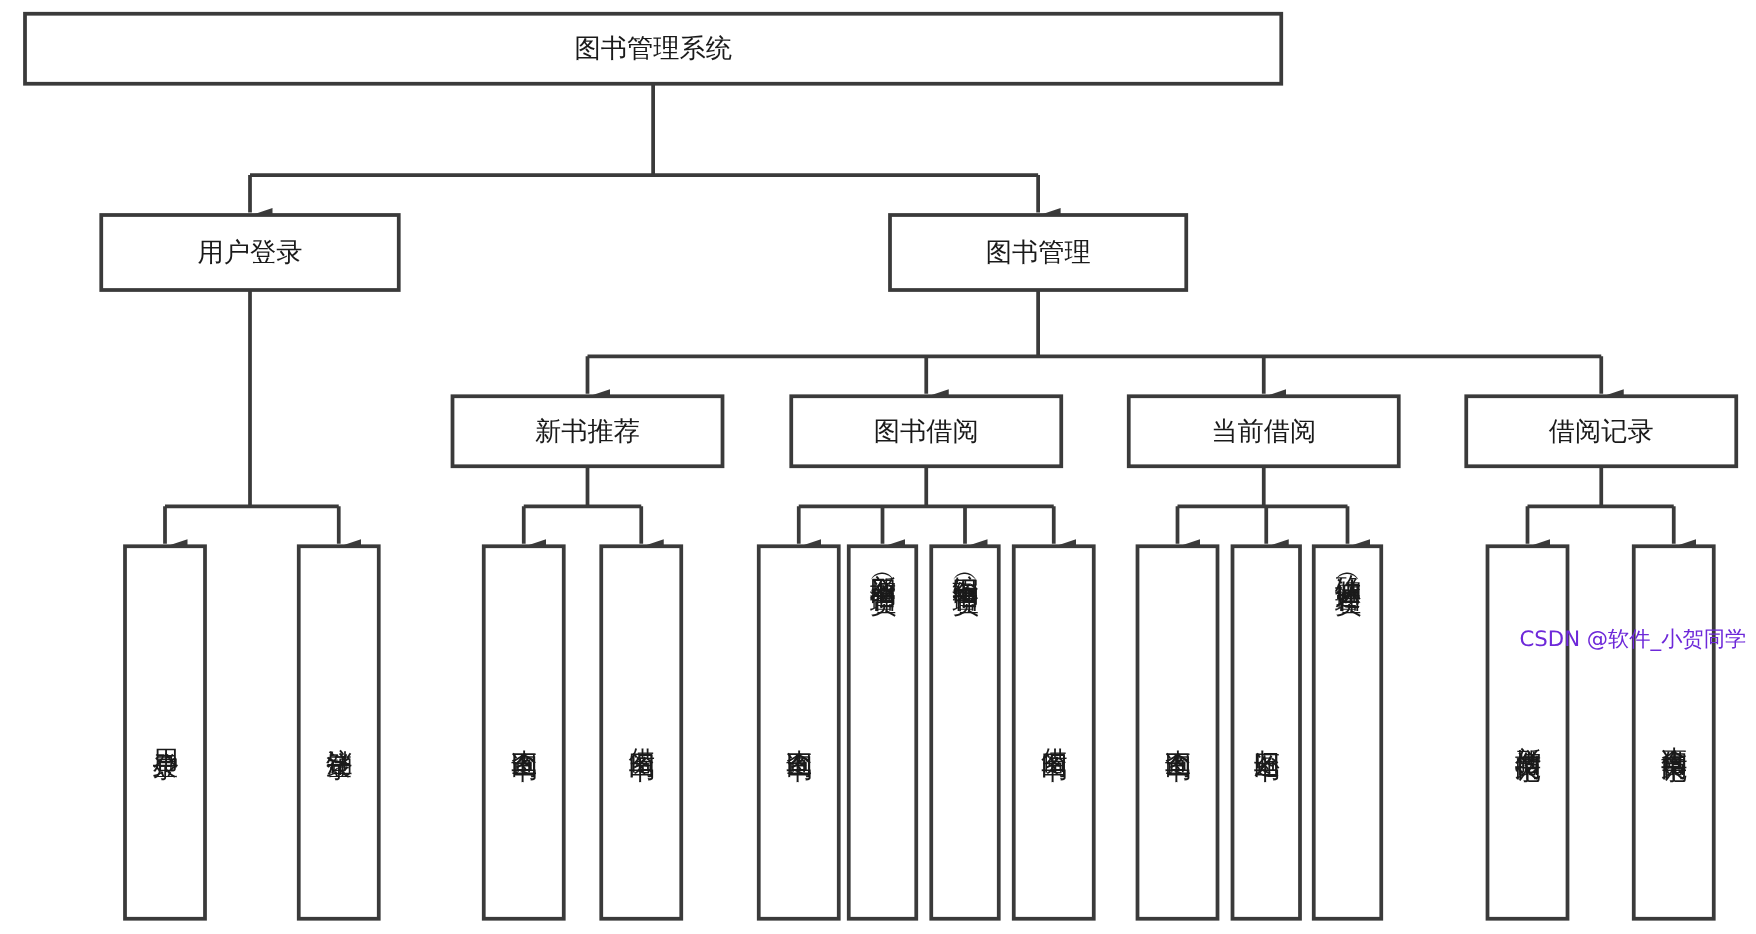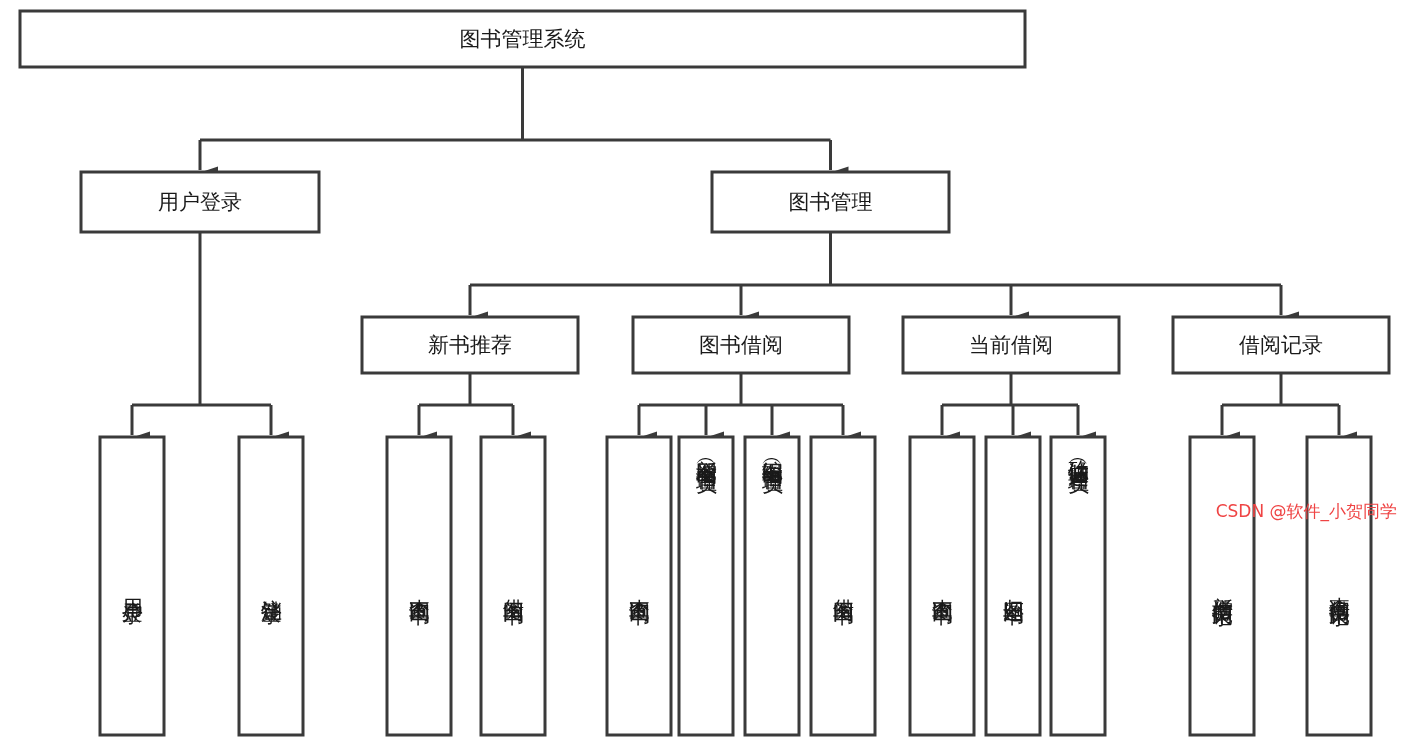--- a/index.html
+++ b/index.html
@@ -54,21 +54,21 @@
     line-height: 1;
     white-space: nowrap;
     pointer-events: none;
   }
   .watermark {
     position: absolute;
     right: 8px;
     bottom: 6px;
     font-family: "DejaVu Sans", "Liberation Sans", sans-serif;
     font-size: 17px;
-    color: #ef4444;
+    color: #6d28d9;
     white-space: nowrap;
     pointer-events: none;
   }
 </style>
 </head>
 <body>
 
 <div id="diagram-root">
 
   <svg class="diagram-svg" viewBox="0 0 1405 747">

